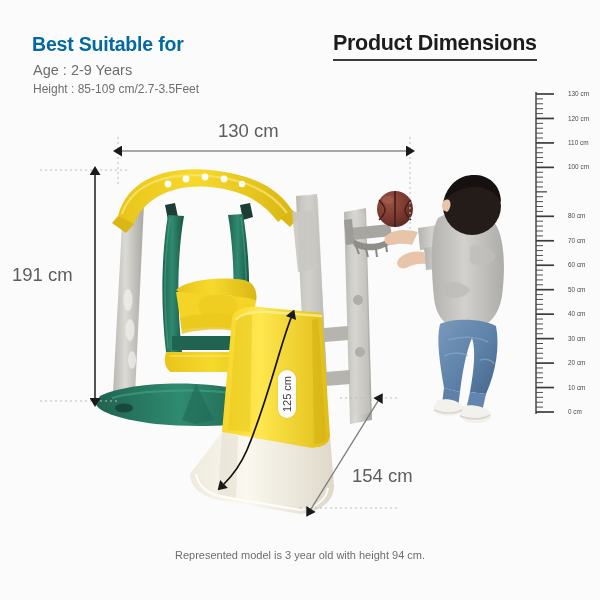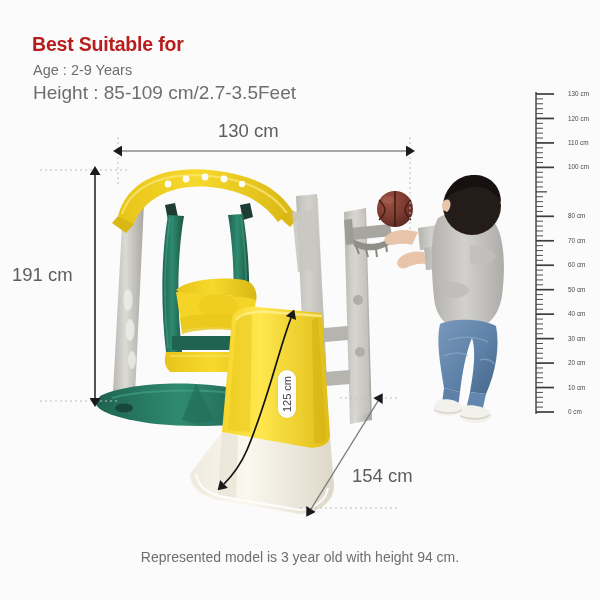--- a/index.html
+++ b/index.html
@@ -17,35 +17,35 @@
     color: #58595b;
   }
 
   
   .best-title {
     position: absolute;
     left: 32px;
     top: 33px;
     font-size: 19.5px;
     font-weight: bold;
-    color: #b91c1c;
+    color: #0369a1;
     letter-spacing: -0.2px;
   }
   .best-line1 {
     position: absolute;
     left: 33px;
     top: 62px;
     font-size: 14.5px;
     color: #6d6e70;
   }
   .best-line2 {
     position: absolute;
     left: 33px;
     top: 82px;
-    font-size: 19px;
+    font-size: 12px;
     color: #6d6e70;
   }
   .prod-title {
     position: absolute;
     left: 333px;
     top: 31px;
     font-size: 21.5px;
     font-weight: bold;
     color: #1c1c1c;
     letter-spacing: -0.3px;
@@ -53,21 +53,21 @@
     border-bottom: 2.5px solid #3a3a3a;
   }
 
   
   .footer-note {
     position: absolute;
     left: 0;
     top: 549px;
     width: 600px;
     text-align: center;
-    font-size: 14px;
+    font-size: 11px;
     color: #6d6e70;
   }
 
   
   .dim-label {
     position: absolute;
     font-size: 18.5px;
     color: #5c5d5f;
     white-space: nowrap;
   }
@@ -117,20 +117,21 @@
   }
 </style>
 </head>
 <body>
 
 <div id="page">
 
   <div class="best-title">Best Suitable for</div>
   <div class="best-line1">Age : 2-9 Years</div>
   <div class="best-line2">Height : 85-109 cm/2.7-3.5Feet</div>
+  <div class="prod-title">Product Dimensions</div>
 
   <svg class="layer" viewBox="0 0 600 600">
     <defs>
       <linearGradient id="gYellow" x1="0" y1="0" x2="1" y2="0">
         <stop offset="0%" stop-color="#e8c41a"></stop>
         <stop offset="45%" stop-color="#f7d92c"></stop>
         <stop offset="100%" stop-color="#d9b714"></stop>
       </linearGradient>
       <linearGradient id="gSlide" x1="0" y1="0" x2="1" y2="0">
         <stop offset="0%" stop-color="#f6d52a"></stop>

